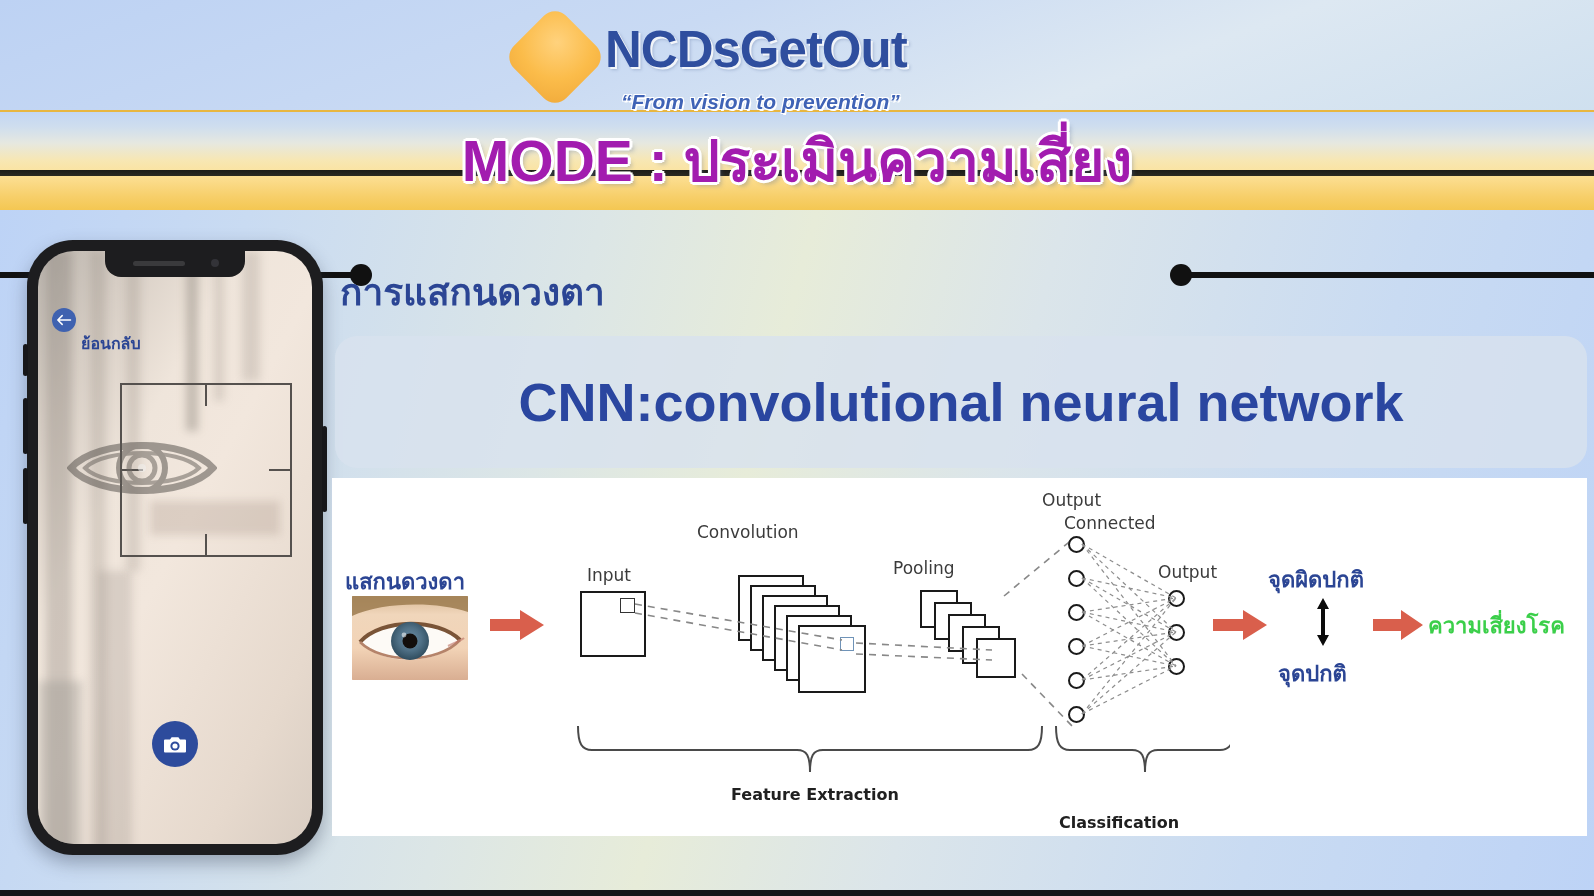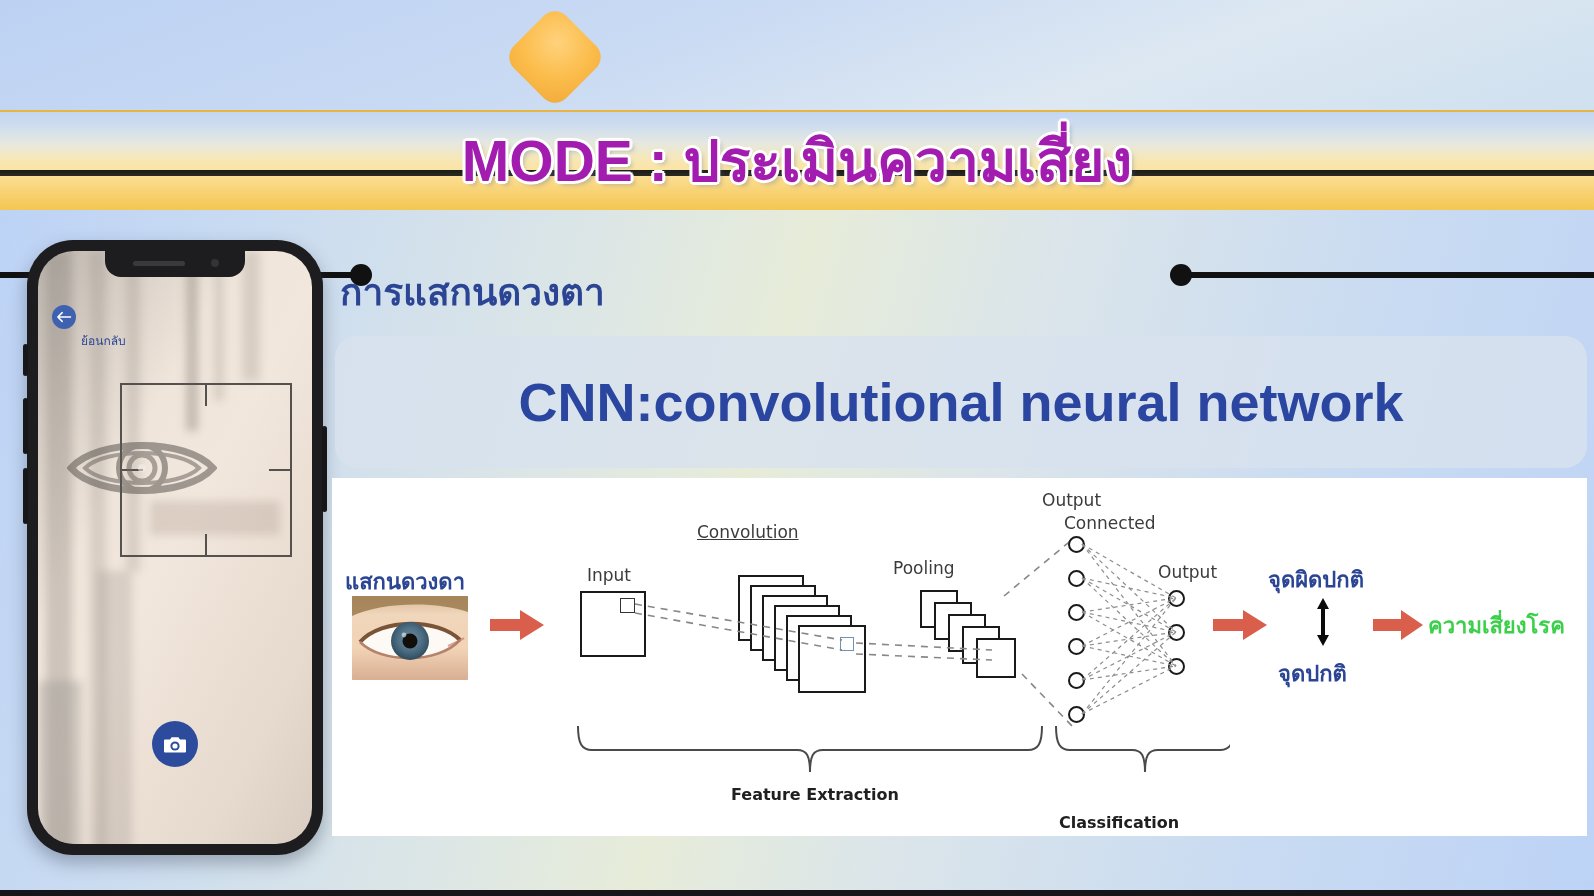--- a/index.html
+++ b/index.html
@@ -124,21 +124,21 @@
   .back-btn {
     position: absolute; left: 14px; top: 32px; z-index: 7;
     display: flex; align-items: center; gap: 5px;
     cursor: pointer;
   }
   .back-circle {
     width: 24px; height: 24px; border-radius: 50%;
     background: #3f62b0; display: flex; align-items: center; justify-content: center;
   }
   .back-label {
-    font-size: 12px; font-weight: normal; color: #2b4594; margin-top: 48px;
+    font-size: 16px; font-weight: bold; color: #2b4594; margin-top: 48px;
   }
 
   .scan-frame {
     position: absolute; left: 82px; top: 132px; width: 172px; height: 174px;
     border: 2px solid #55514e; z-index: 4;
   }
   .tick { position: absolute; background: #55514e; }
   .tick.t { left: 50%; top: -1px; width: 2px; height: 22px; margin-left: -1px; }
   .tick.b { left: 50%; bottom: -1px; width: 2px; height: 22px; margin-left: -1px; }
   .tick.l { top: 50%; left: -1px; height: 2px; width: 22px; margin-top: -1px; }
@@ -216,20 +216,22 @@
 <div class="bg-top"></div>
 <div class="bg-top-line"></div>
 <div class="bg-mode"></div>
 <div class="bg-mode-dark"></div>
 <div class="bg-gold"></div>
 <div class="bg-body"></div>
 <div class="bg-bottom-line"></div>
 
 <div class="logo-row">
   <div class="logo-diamond"></div>
+  <div class="brand">NCDsGetOut</div>
+  <div class="tagline">“From vision to prevention”</div>
 </div>
 
 <div class="mode-wrap">
   <div class="conn left"></div>
   <div class="conn-dot left"></div>
   <div class="mode-title">MODE : ประเมินความเสี่ยง</div>
   <div class="conn right"></div>
   <div class="conn-dot right"></div>
 </div>
 
@@ -331,21 +333,21 @@
 <div class="arrow-red" style="left:490px;top:608px;">
   <svg width="56" height="34" viewBox="0 0 56 34">
     <path d="M0 11 h30 V2 l24 15 L30 32 v-9 H0 Z" fill="#d95f4c"></path>
   </svg>
 </div>
 
 <div class="d-label" style="left:587px;top:565px;">Input</div>
 <div class="sq" style="left:580px;top:591px;width:66px;height:66px;"></div>
 <div class="mini-sq" style="left:620px;top:598px;width:15px;height:15px;"></div>
 
-<div class="d-label" style="left:697px;top:522px;text-decoration:underline;">Convolution</div>
+<div class="d-label" style="left:697px;top:522px;">Convolution</div>
 <div class="sq-thin" style="left:738px;top:575px;width:66px;height:66px;"></div>
 <div class="sq-thin" style="left:750px;top:585px;width:66px;height:66px;"></div>
 <div class="sq-thin" style="left:762px;top:595px;width:66px;height:66px;"></div>
 <div class="sq-thin" style="left:774px;top:605px;width:66px;height:66px;"></div>
 <div class="sq-thin" style="left:786px;top:615px;width:66px;height:66px;"></div>
 <div class="sq" style="left:798px;top:625px;width:68px;height:68px;"></div>
 <div class="mini-sq" style="left:840px;top:637px;width:14px;height:14px;border-color:#6f93b8;"></div>
 
 <div class="d-label" style="left:893px;top:558px;">Pooling</div>
 <div class="sq-thin" style="left:920px;top:590px;width:38px;height:38px;"></div>

